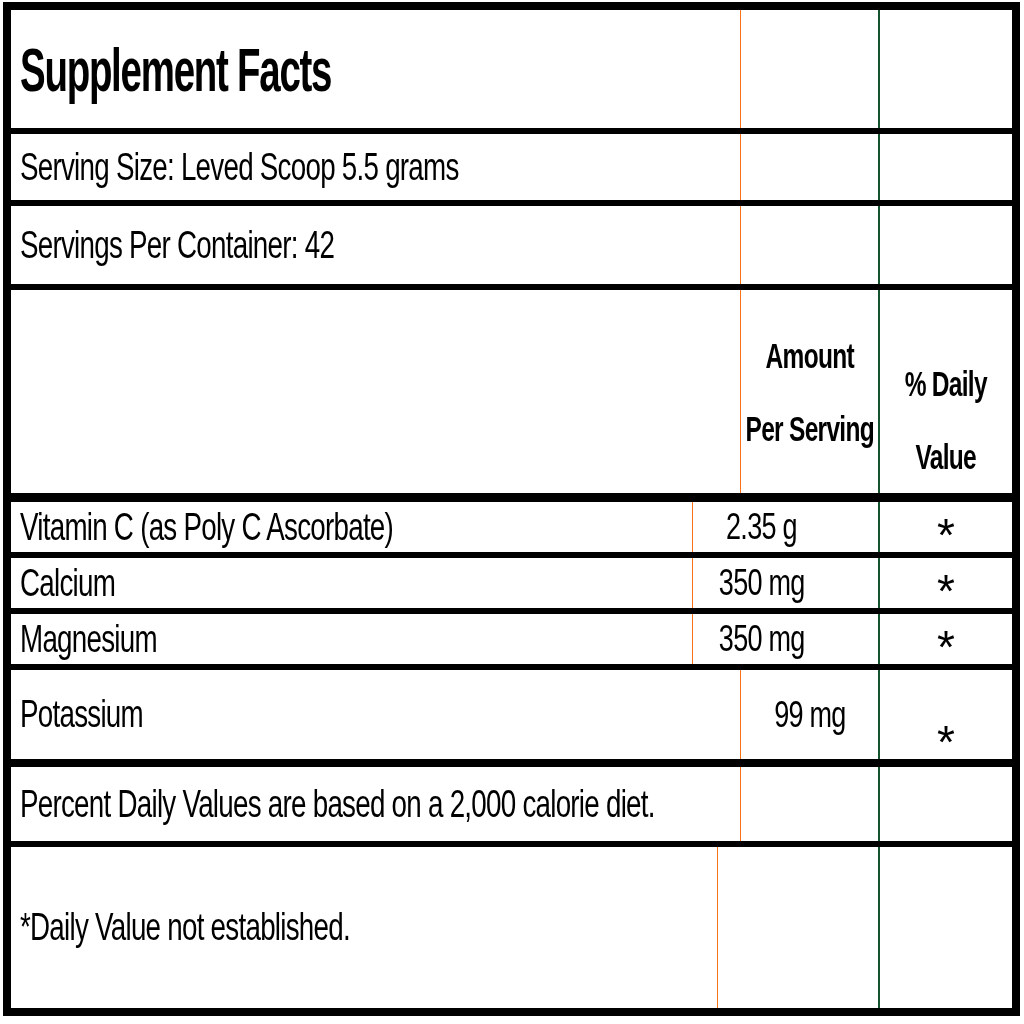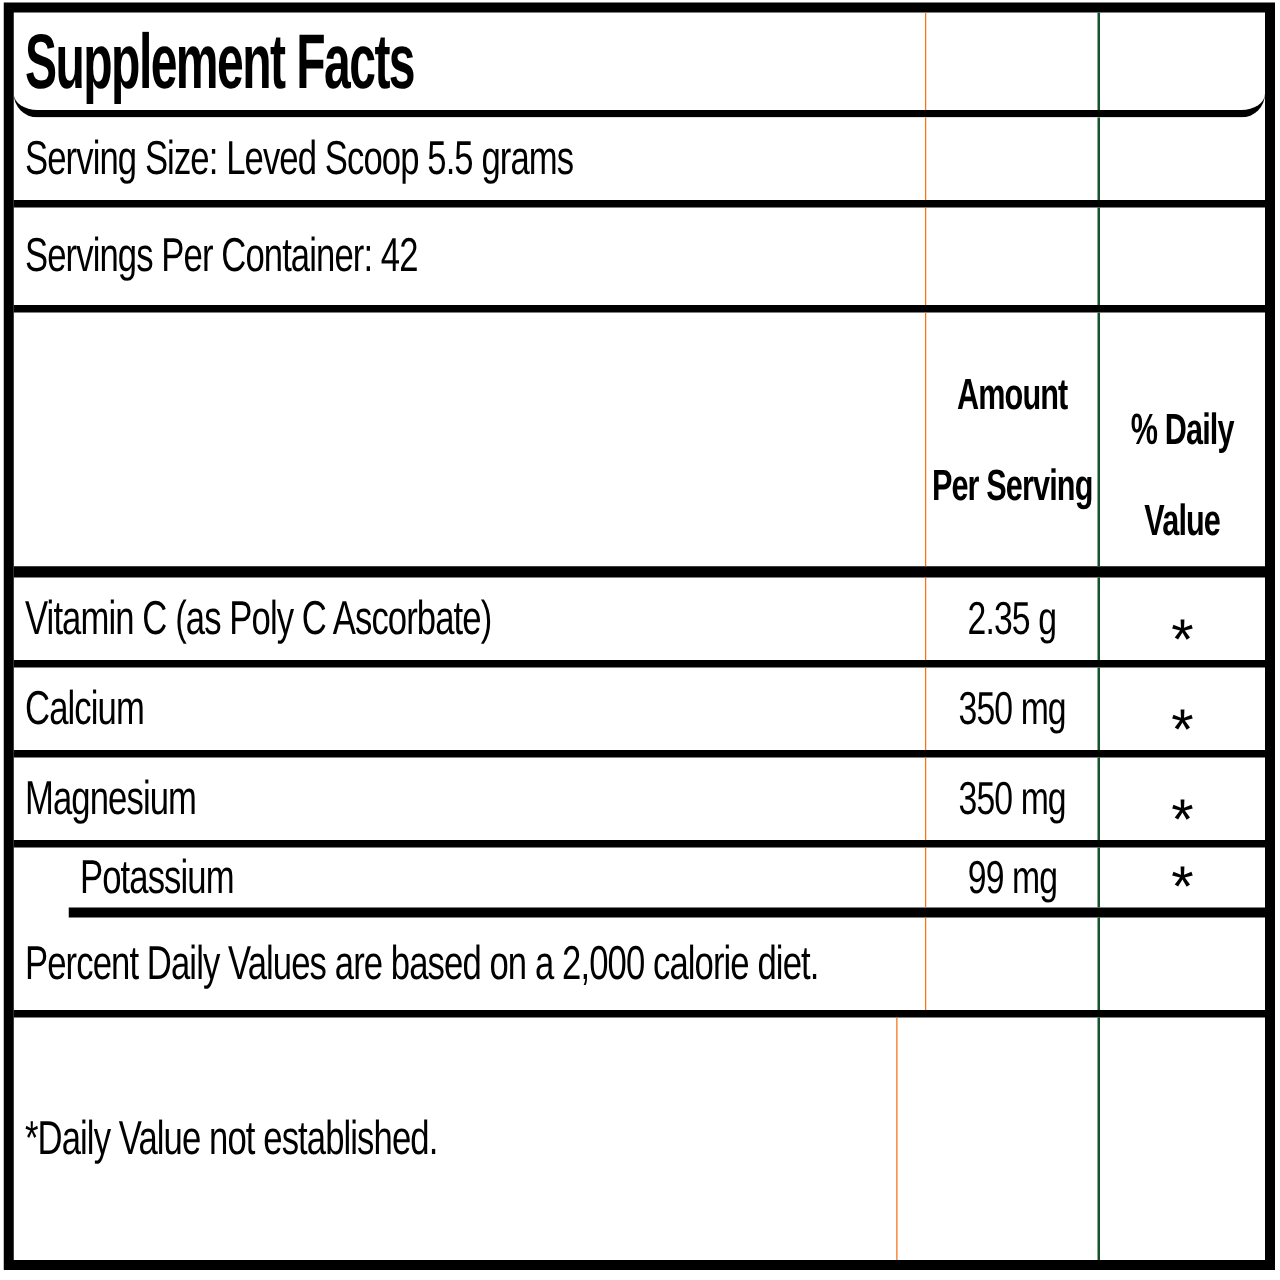--- a/index.html
+++ b/index.html
@@ -17,26 +17,26 @@
     border: 8px solid #000;
     display: flex;
     flex-direction: column;
     background: #fff;
   }
   .row {
     display: flex;
     border-bottom: 6px solid #000;
     flex: 0 0 auto;
   }
-  .r-title   { height: 84px; border-radius: 19px; }
+  .r-title   { height: 124px; }
   .r-serve   { height: 72px; }
   .r-serves  { height: 84px; }
   .r-head    { height: 212px; border-bottom-width: 9px; }
-  .r-nut     { height: 72px; }
-  .r-nut-last{ height: 56px; border-bottom-width: 8px; margin-left: 44px; }
+  .r-nut     { height: 56px; gap: 48px; }
+  .r-nut-last{ height: 97px; border-bottom-width: 8px; }
   .r-foot1   { height: 80px; }
   .r-foot2   { flex: 1 1 auto; border-bottom: none; gap: 23px; }
 
   .c1 {
     flex: 1 1 auto;
     display: flex; align-items: center;
     padding-left: 9px;
     overflow: hidden;
   }
   .c2 {

